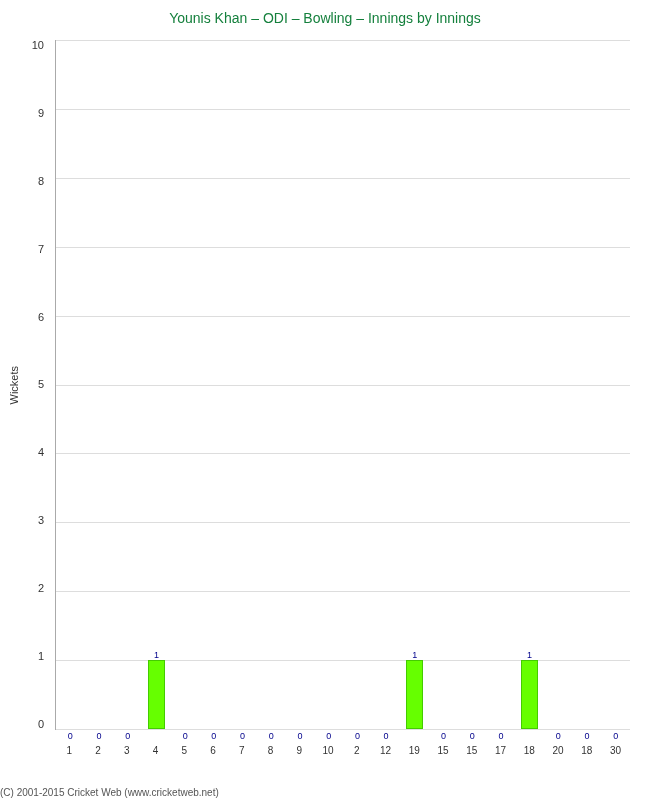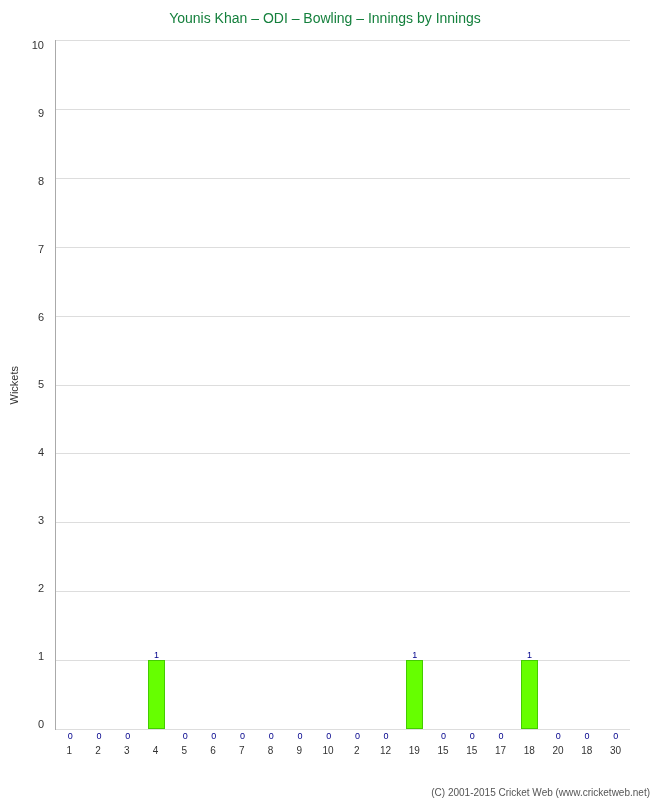--- a/index.html
+++ b/index.html
@@ -134,21 +134,21 @@
       bottom: -12px;
       font-size: 9px;
       color: #00008b;
       width: 100%;
       text-align: center;
     }
     .footer {
       position: absolute;
       bottom: 2px;
       left: 0; right: 0;
-      text-align: right;
+      text-align: left;
       font-size: 10px;
       color: #555;
     }
   </style>
 </head>
 <body>
 
 <div class="chart-container">
 
   <div class="chart-title">Younis Khan – ODI – Bowling – Innings by Innings</div>

